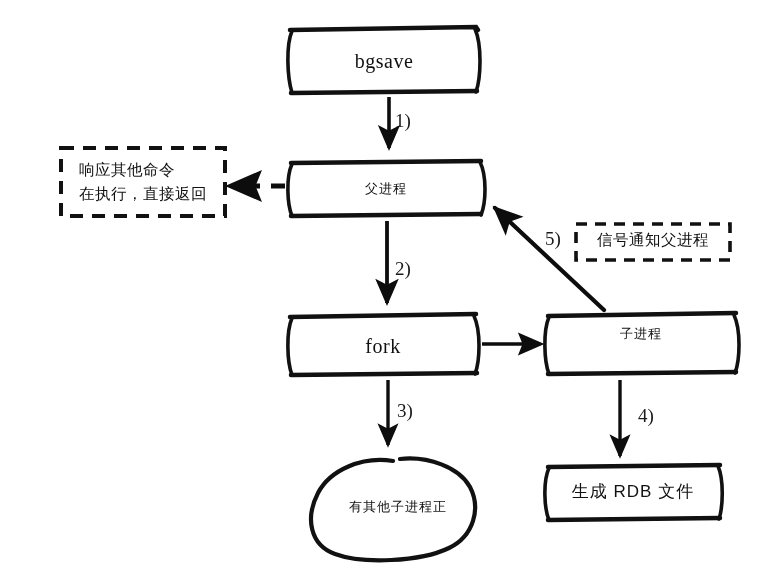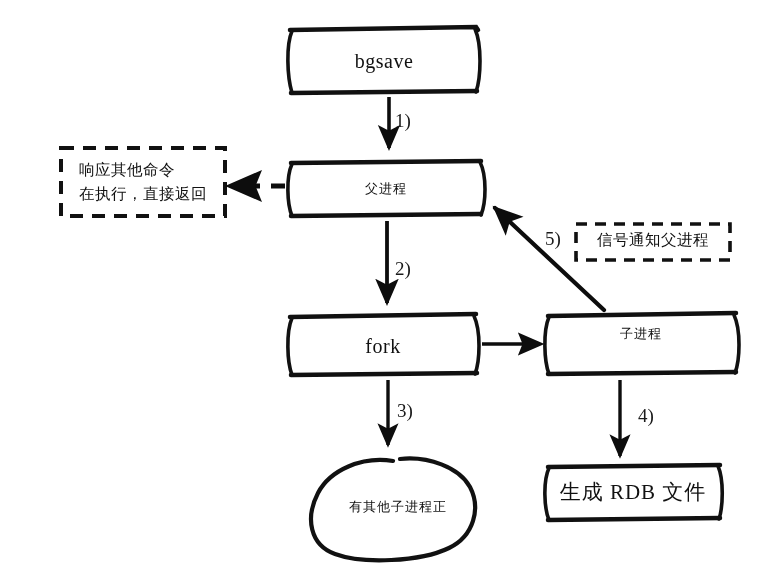--- a/index.html
+++ b/index.html
@@ -46,22 +46,22 @@
     font-size: 20px;
     letter-spacing: 0.5px;
   }
   .cjk-label {
     font-family: "DejaVu Sans", sans-serif;
     font-size: 13px;
     letter-spacing: 1px;
     font-weight: 400;
   }
   .mixed-label {
-    font-family: Liberation Serif, serif;
-    font-size: 21px;
+    font-family: Liberation Sans, sans-serif;
+    font-size: 17px;
     letter-spacing: 1px;
     font-weight: 500;
     text-align: right;
   }
   .note-label {
     font-family: "DejaVu Sans", sans-serif;
     font-size: 15.5px;
     line-height: 1.55;
     letter-spacing: 0.5px;
     font-weight: 500;

